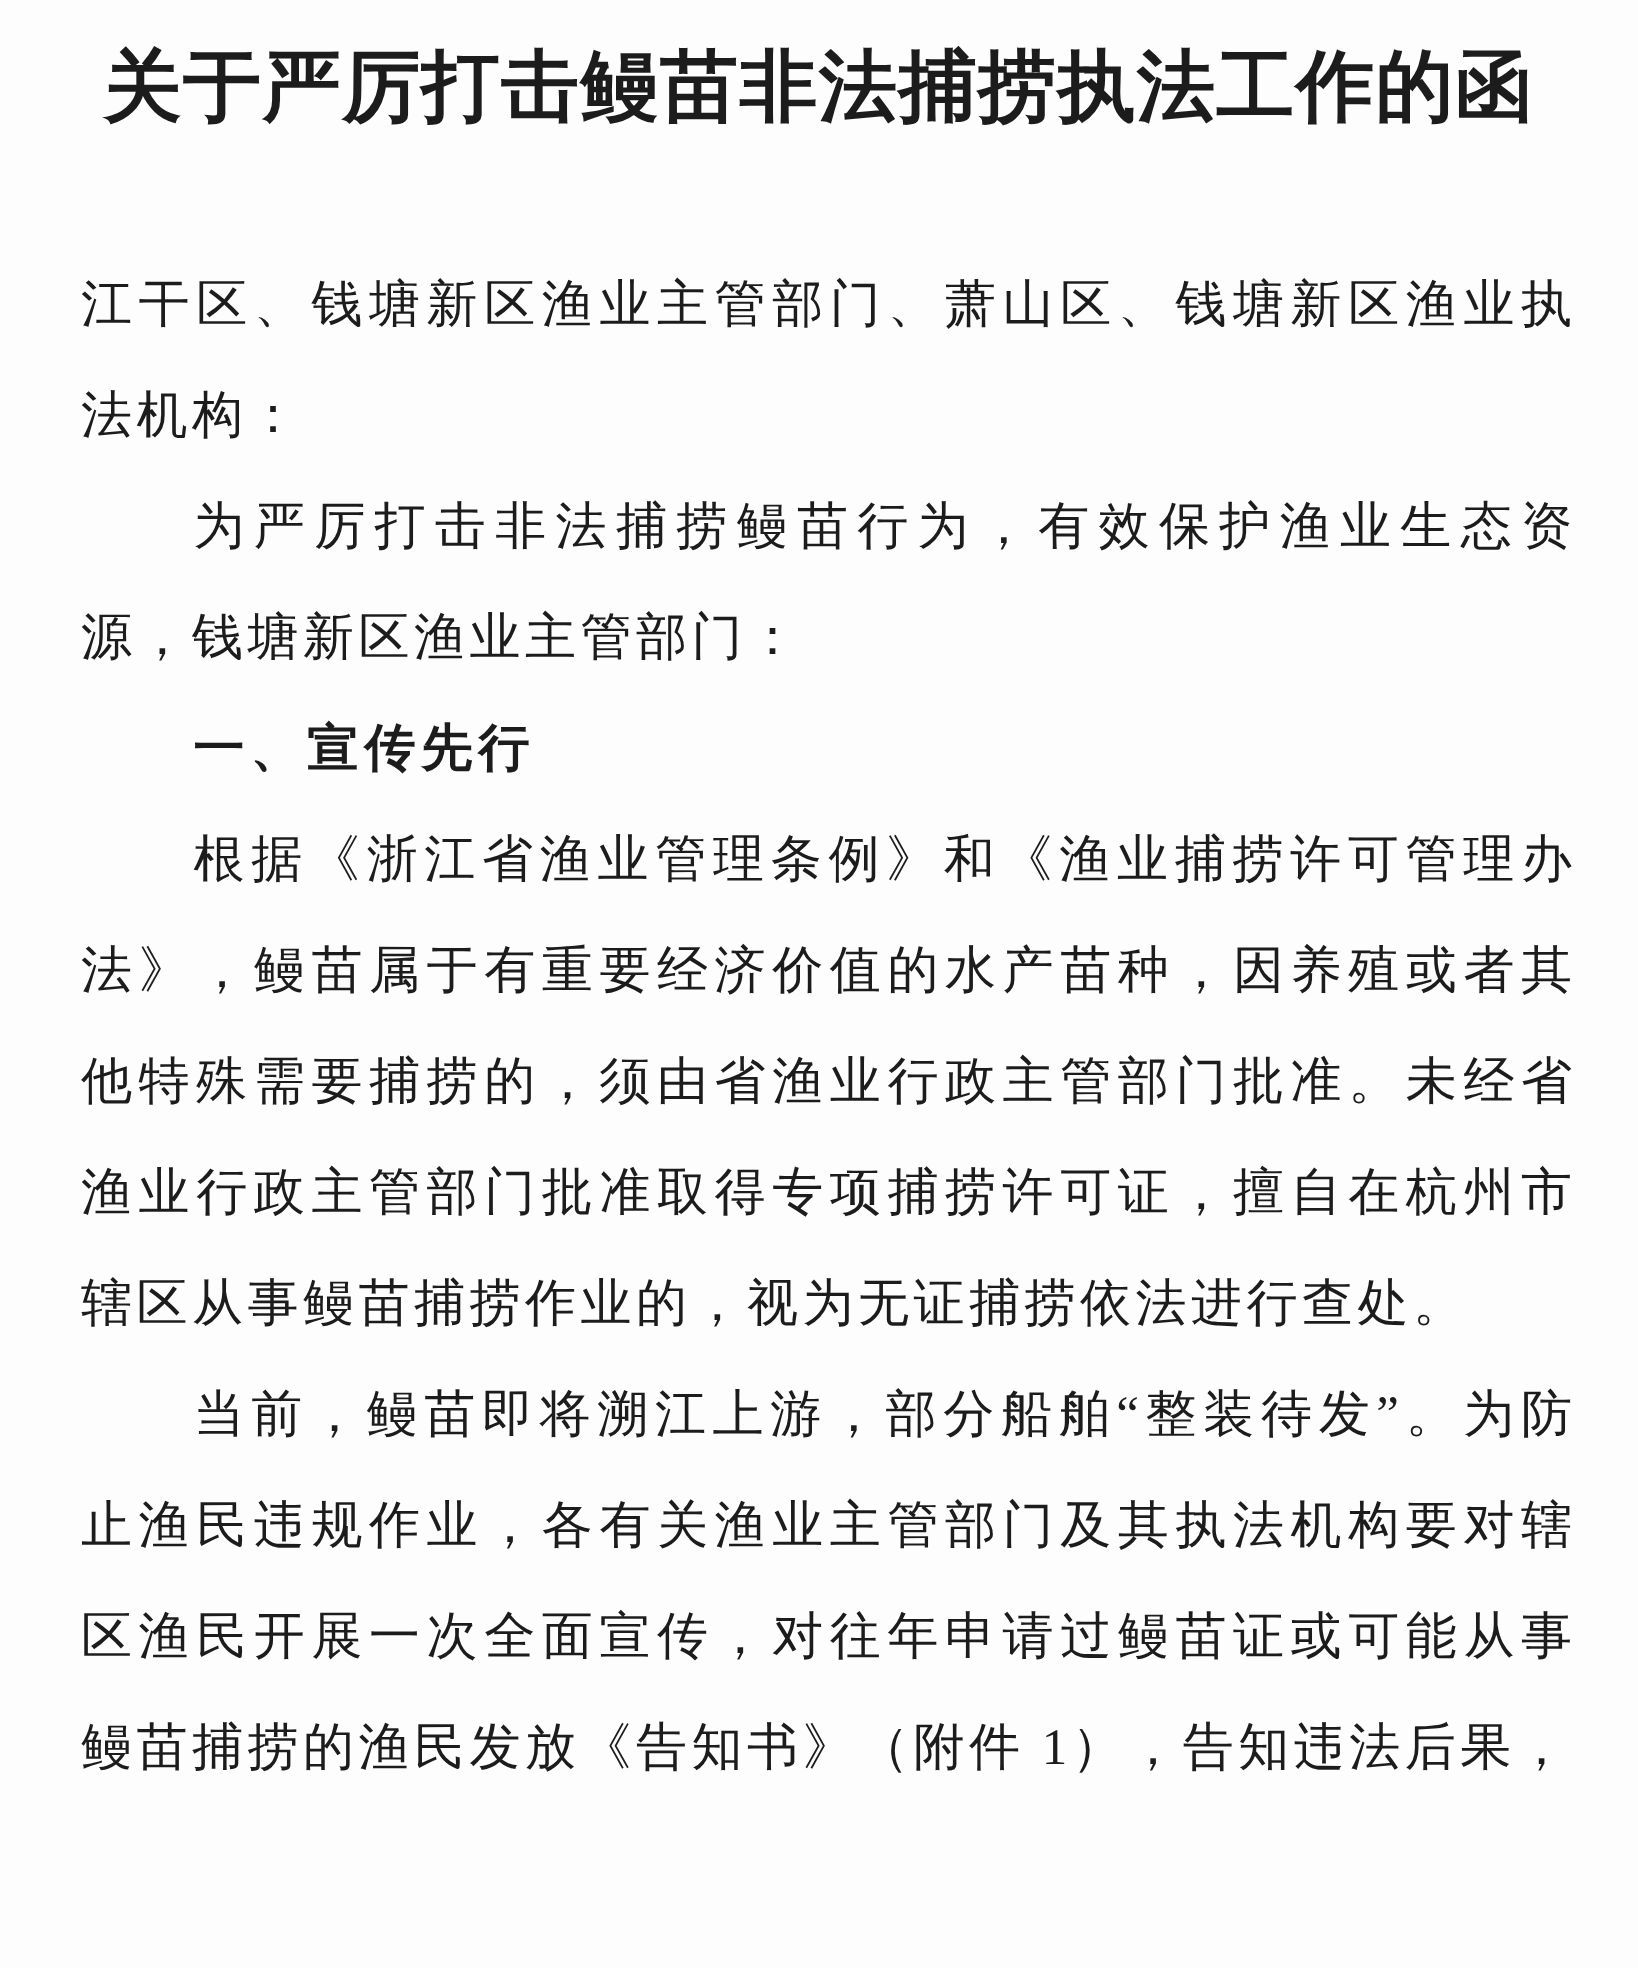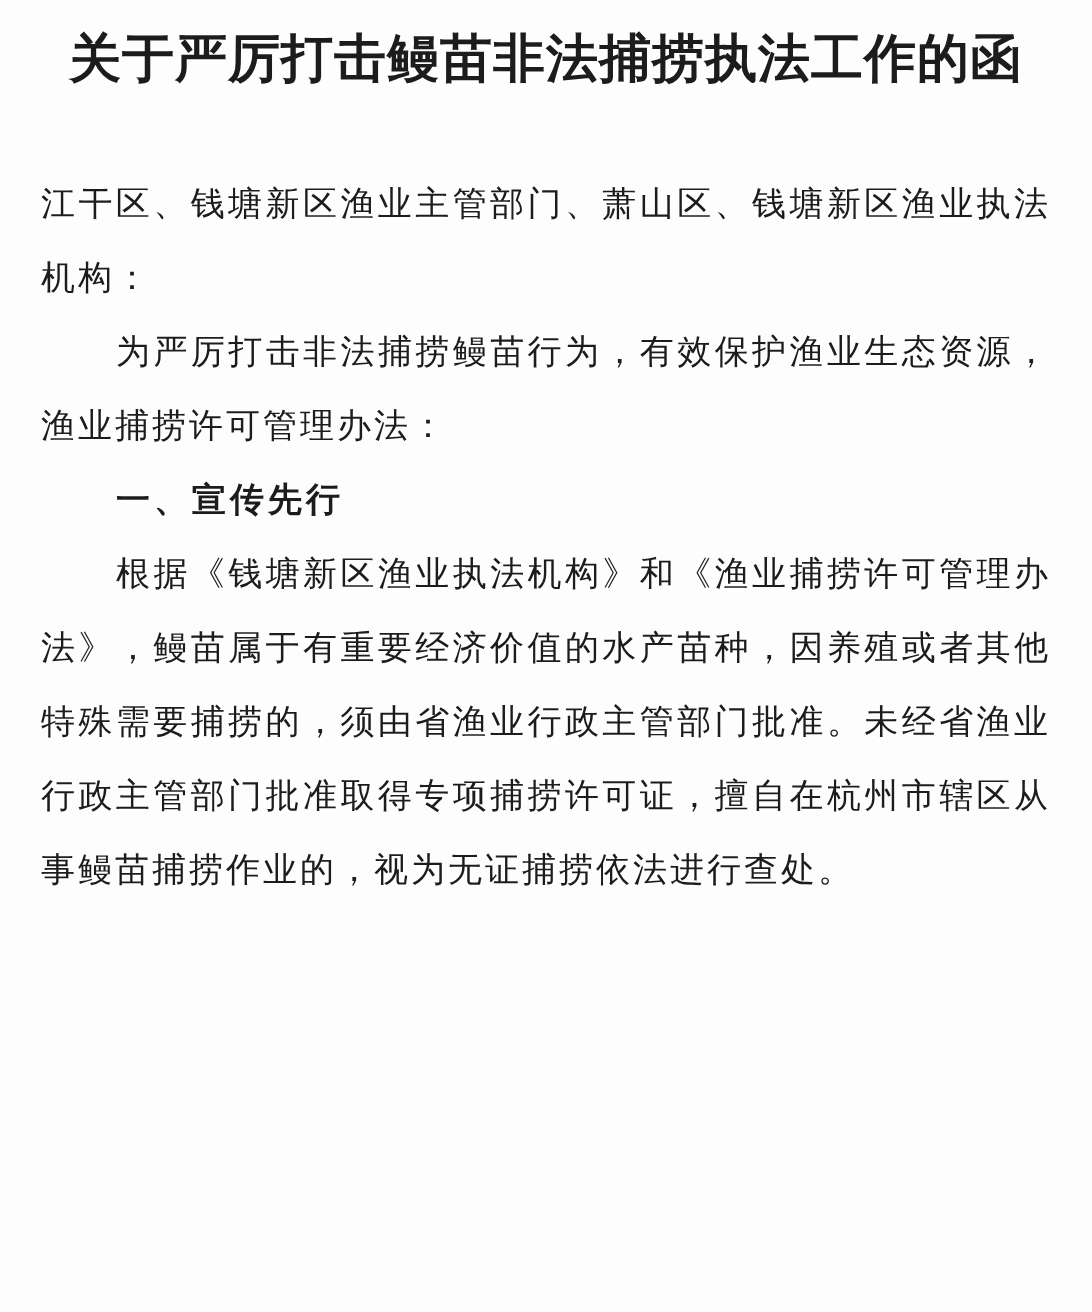--- a/index.html
+++ b/index.html
@@ -33,20 +33,21 @@
     white-space: nowrap;
     font-family: "Liberation Serif", "DejaVu Serif", serif;
   }
   .doc-body {
     margin-top: 69px;
     font-size: 34px;
     line-height: 74px;
     letter-spacing: 3px;
     text-align: justify;
     text-justify: inter-ideograph;
+    margin-left: 13px;
   }
   .doc-body p,
   .doc-body h2 {
     margin: 0;
     padding: 0;
     font-size: 34px;
     line-height: 74px;
   }
   .salutation {
     text-indent: 0;
@@ -64,21 +65,22 @@
 </style>
 </head>
 <body>
 
 <div class="page">
   <h1 class="doc-title">关于严厉打击鳗苗非法捕捞执法工作的函</h1>
 
   <div class="doc-body">
     <p class="salutation">江干区、钱塘新区渔业主管部门、萧山区、钱塘新区渔业执法机构：</p>
 
-    <p class="para-indent">为严厉打击非法捕捞鳗苗行为，有效保护渔业生态资源，渔业捕捞许可管理办法：</p>
+    <p class="para-indent">为严厉打击非法捕捞鳗苗行为，有效保护渔业生态资源，钱塘新区渔业主管部门：</p>
 
     <h2 class="section-heading">一、宣传先行</h2>
 
-    <p class="para-indent">根据《钱塘新区渔业执法机构》和《渔业捕捞许可管理办法》，鳗苗属于有重要经济价值的水产苗种，因养殖或者其他特殊需要捕捞的，须由省渔业行政主管部门批准。未经省渔业行政主管部门批准取得专项捕捞许可证，擅自在杭州市辖区从事鳗苗捕捞作业的，视为无证捕捞依法进行查处。</p>
+    <p class="para-indent">根据《浙江省渔业管理条例》和《渔业捕捞许可管理办法》，鳗苗属于有重要经济价值的水产苗种，因养殖或者其他特殊需要捕捞的，须由省渔业行政主管部门批准。未经省渔业行政主管部门批准取得专项捕捞许可证，擅自在杭州市辖区从事鳗苗捕捞作业的，视为无证捕捞依法进行查处。</p>
 
 
+    <p class="para-indent">当前，鳗苗即将溯江上游，部分船舶“整装待发”。为防止渔民违规作业，各有关渔业主管部门及其执法机构要对辖区渔民开展一次全面宣传，对往年申请过鳗苗证或可能从事鳗苗捕捞的渔民发放《告知书》（附件 1），告知违法后果，</p>
   </div>
 </div>
 
 </body></html>

